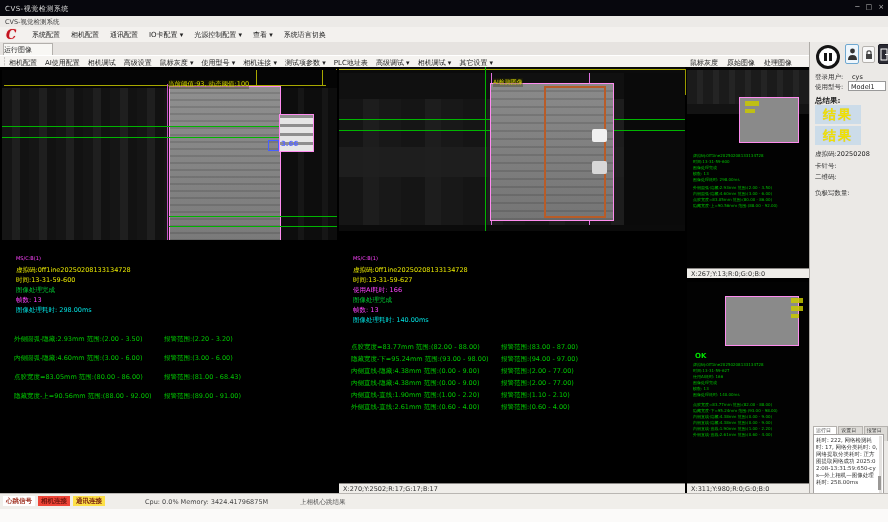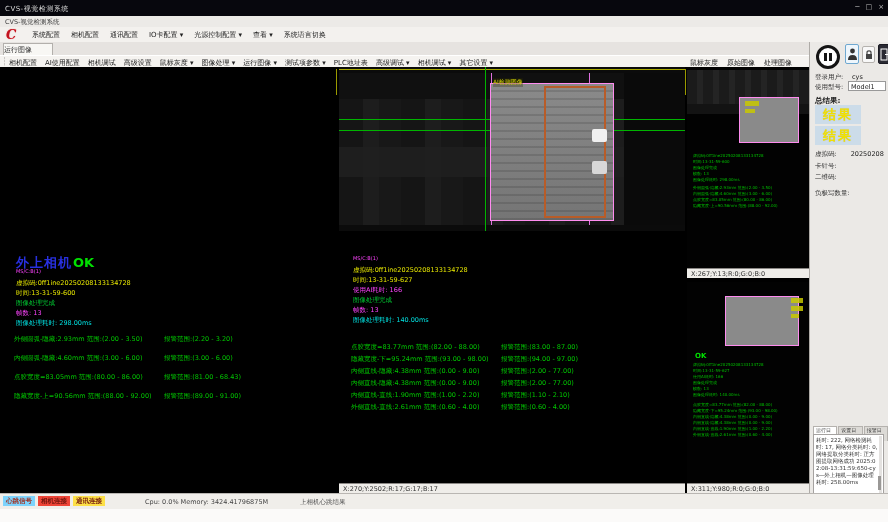--- a/index.html
+++ b/index.html
@@ -126,21 +126,21 @@
   #btn-exit{left:68px;top:2px;width:14px;height:20px;background:#2a2a33;border:1px solid #1a1a22;}
   .sb-btn svg{position:absolute;left:1px;top:2px;}
   .sb-label{position:absolute;font-size:6.5px;color:#333;white-space:nowrap;}
   .sb-val{position:absolute;font-size:6.5px;color:#222;white-space:nowrap;}
   #model-box{position:absolute;left:38px;top:39px;width:38px;height:10px;background:#fff;border:1px solid #999;
      font-size:6.5px;color:#222;line-height:10px;padding-left:2px;box-sizing:border-box;}
   #total-label{position:absolute;left:5px;top:54px;font-size:7.5px;font-weight:bold;color:#222;}
   .result-box{position:absolute;left:5px;width:46px;height:19px;background:#ccdce9;text-align:center;
      font-size:13px;font-weight:bold;color:#f0e000;line-height:19px;letter-spacing:2px;text-shadow:0 0 1px #bba;}
   .sb-field{position:absolute;left:5px;font-size:6.5px;color:#333;white-space:nowrap;}
-  .sb-field b{font-weight:normal;color:#222;margin-left:14px;}
+  .sb-field b{font-weight:normal;color:#222;margin-left:0;}
   #log-tabs{position:absolute;left:3px;top:384px;display:flex;gap:1px;}
   #log-tabs span{font-size:5px;color:#444;background:#dcdad6;border:1px solid #b5b2ae;border-bottom:none;padding:0 2px;line-height:7px;}
   #log-tabs span:first-child{background:#fff;}
   #log-box{position:absolute;left:3px;top:392px;width:71px;height:63px;background:#fff;border:1px solid #a5a2a0;box-sizing:border-box;}
   #log-text{position:absolute;left:2px;top:2px;width:62px;font-size:5.5px;line-height:7px;color:#333;word-break:break-all;}
   #log-scroll{position:absolute;right:1px;top:1px;width:3px;height:59px;background:#e4e2e0;}
   #log-thumb{position:absolute;right:1px;top:40px;width:3px;height:14px;background:#9a9896;}
 
   
   #statusbar{position:absolute;left:0;top:493px;width:888px;height:16px;background:#f0eeea;border-top:1px solid #b9b6b2;box-sizing:border-box;}
@@ -186,45 +186,61 @@
   <div id="tab-run">运行图像</div>
 
   <div id="toolbar">
     <span class="grip">┆</span>
     <div id="toolbar-items">
         <span>相机配置</span>
         <span>AI使用配置</span>
         <span>相机调试</span>
         <span>高级设置</span>
         <span>鼠标灰度 ▾</span>
-        <span>图像处理 ▾</span>
-        <span>运行图像 ▾</span>
+        <span>使用型号 ▾</span>
+        <span>相机连接 ▾</span>
         <span>测试项参数 ▾</span>
         <span>PLC地址表</span>
         <span>高级调试 ▾</span>
         <span>相机调试 ▾</span>
         <span>其它设置 ▾</span>
       </div>
     <div id="toolbar-right">
         <span>鼠标灰度</span>
         <span>原始图像</span>
         <span>处理图像</span>
       </div>
   </div>
 
   <div id="main">
     <div class="ydiv" style="left:336px;top:2px;height:26px;"></div>
     <div class="ydiv" style="left:685px;top:2px;height:26px;"></div>
 
     <div id="p-left">
+      <div id="scene-left">
+        <div class="sl-stripes"></div>
+        <div class="sl-right"></div>
+        <div class="sl-yh"></div>
+        <div class="sl-yv1"></div>
+        <div class="sl-yv2"></div>
+        <div class="sl-mv"></div>
+        <div class="sl-product">
+            <div class="tex"></div>
+          </div>
+        <div class="sl-g1"></div>
+        <div class="sl-g2"></div>
+        <div class="sl-g3"></div>
+        <div class="sl-g4"></div>
+        <div class="sl-conn"></div>
+        <div class="sl-thresh">当前阈值:93, 动态阈值:100</div>
+        <div class="sl-bluebox"></div>
+        <div class="sl-bluetxt">3.66</div>
+      </div>
 
       <div class="res">
-        <div class="res-title">
-          <span>外上相机</span><span class="ok">OK</span>
-        </div>
         <div class="res-note">MS/C:B(1)</div>
         <div class="res-lines">
             <div class="res-line yellow"><span>虚拟码:0ff1ine20250208133134728</span></div>
             <div class="res-line yellow"><span>时间:13-31-59-600</span></div>
             <div class="res-line green"><span>图像处理完成</span></div>
             <div class="res-line magenta"><span>帧数: 13</span></div>
             <div class="res-line cyan"><span>图像处理耗时: 298.00ms</span></div>
           </div>
       </div>
 
@@ -408,21 +424,21 @@
     <div id="log-box">
       <div id="log-text">耗时: 222, 网络检测耗时: 17, 网络分类耗时: 0, 网络提取分类耗时: 正方图提取网络成功 2025:02:08-13:31:59:650-cys—外上相机—图像处理耗时: 258.00ms</div>
       <div id="log-scroll">
           <div id="log-thumb"></div>
         </div>
     </div>
   </div>
 
   <div id="statusbar">
     <div id="badges">
-        <span class="badge" style="background: #7dd3fc; color: rgb(160, 48, 32); text-align: center;"><span>心跳信号</span></span>
+        <span class="badge" style="background: #ffffff; color: rgb(160, 48, 32); text-align: center;"><span>心跳信号</span></span>
         <span class="badge" style="background: rgb(238, 68, 55); color: rgb(113, 21, 13);"><span>相机连接</span></span>
         <span class="badge" style="background: #fde047; color: rgb(113, 21, 13);"><span>通讯连接</span></span>
       </div>
     <span id="cpu-text">Cpu: 0.0% Memory: 3424.41796875M</span>
     <div id="status-extras">
         <span>上相机心跳结果</span>
         <span>下相机心跳结果</span>
       </div>
   </div>
   <div id="bottomstrip"></div>

